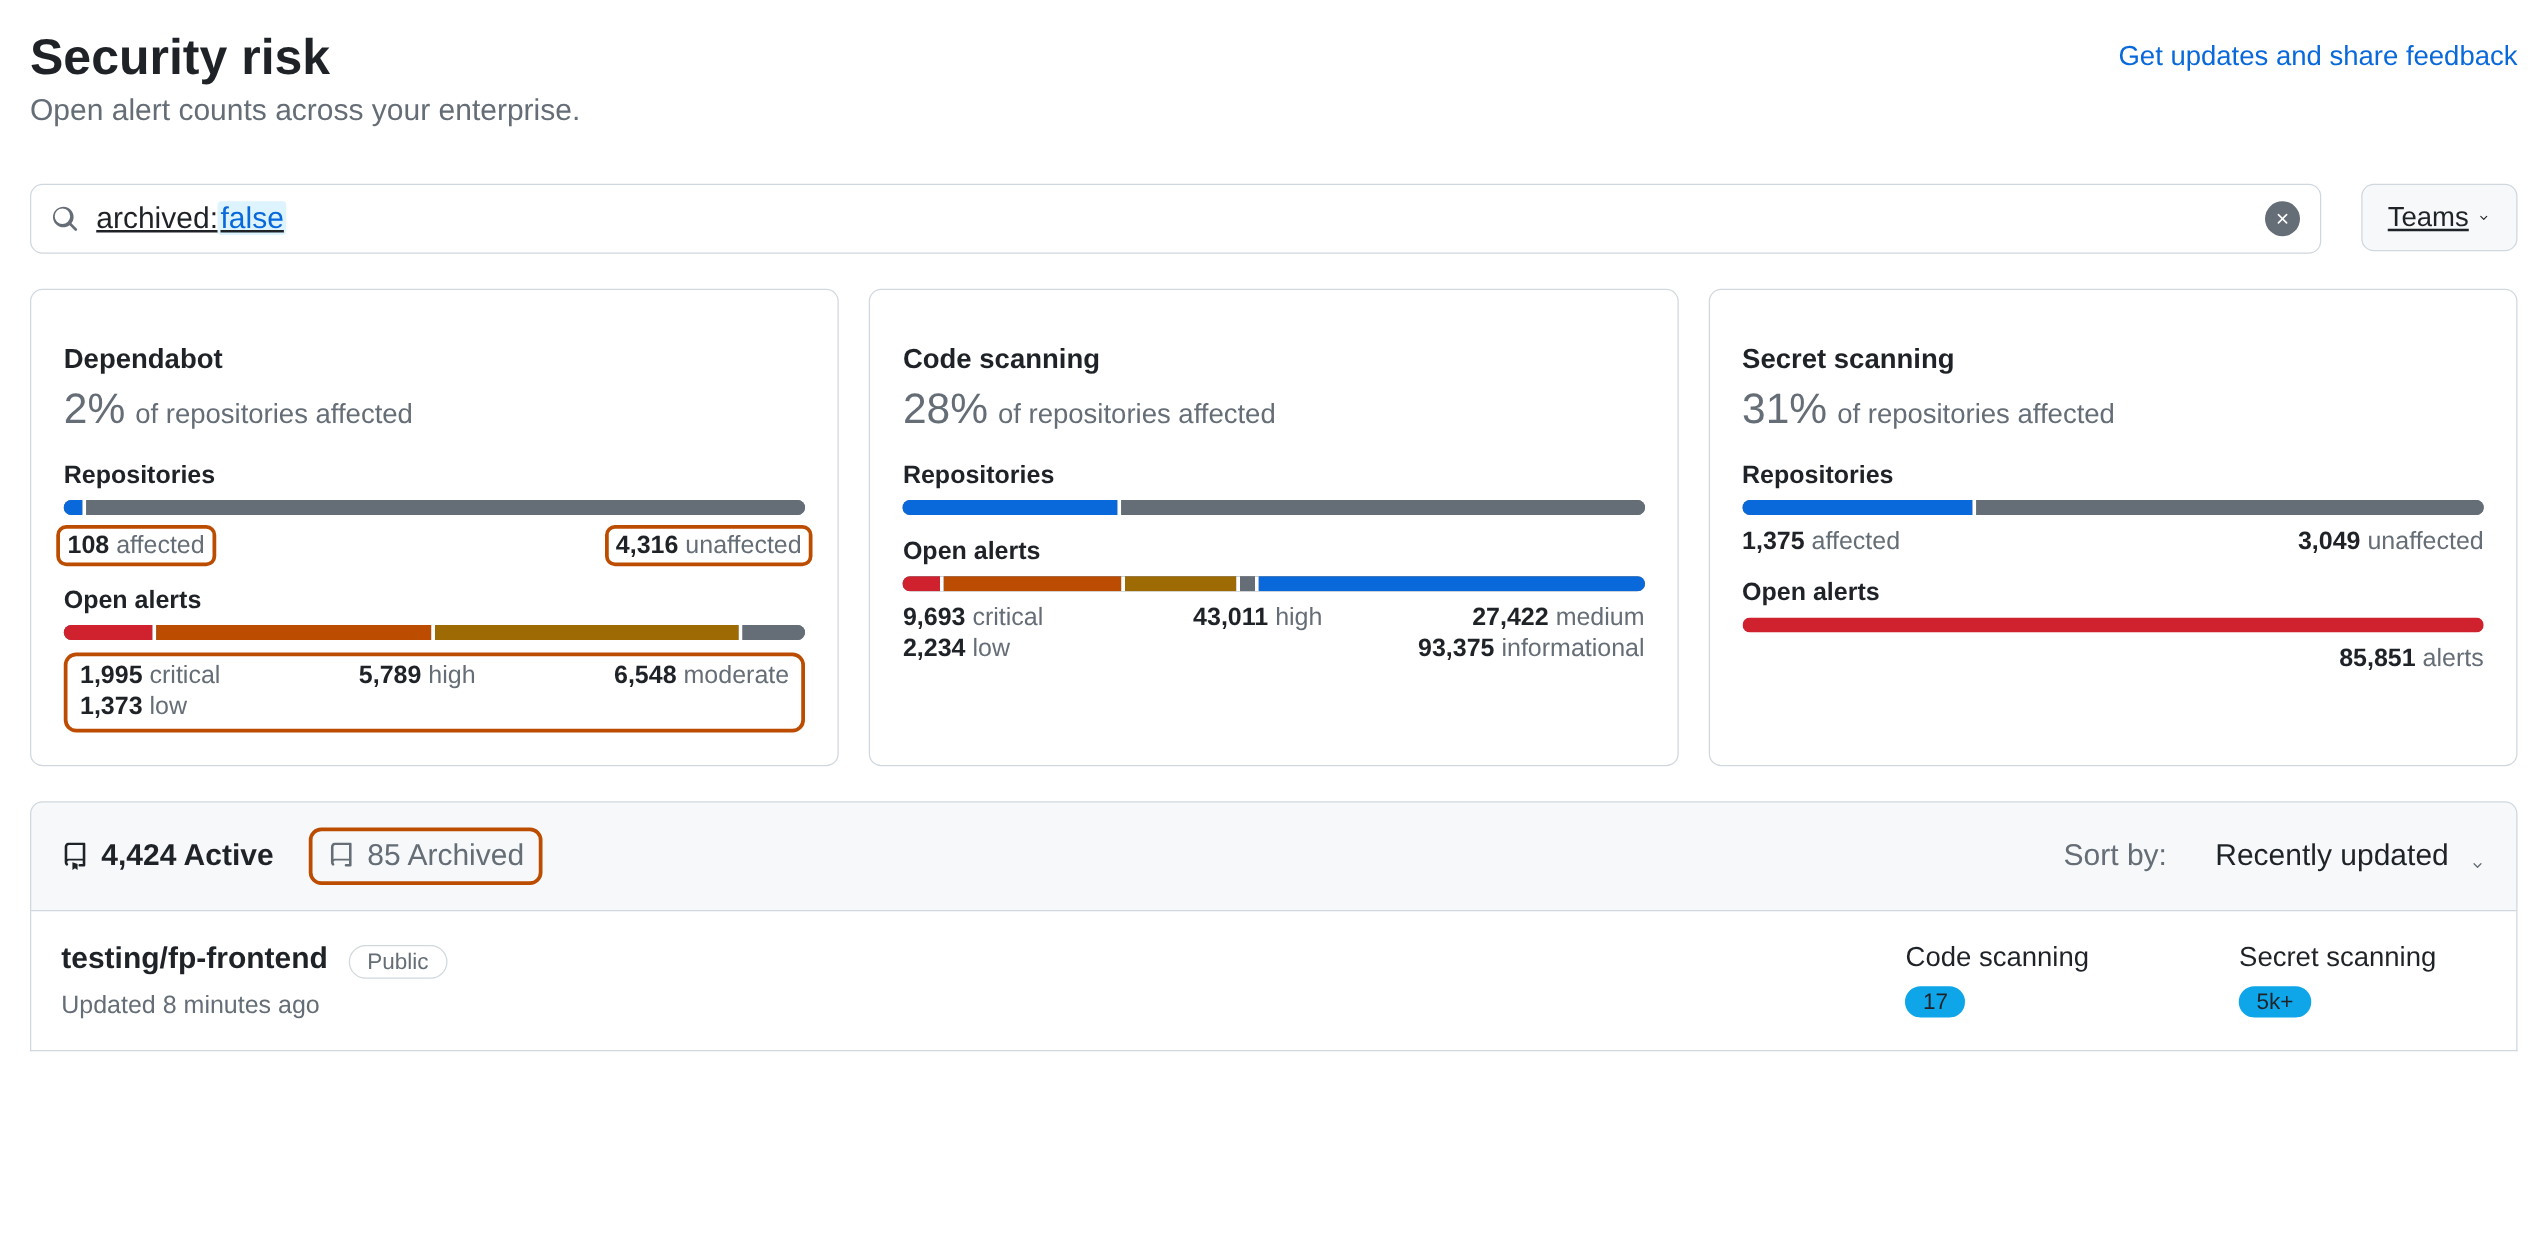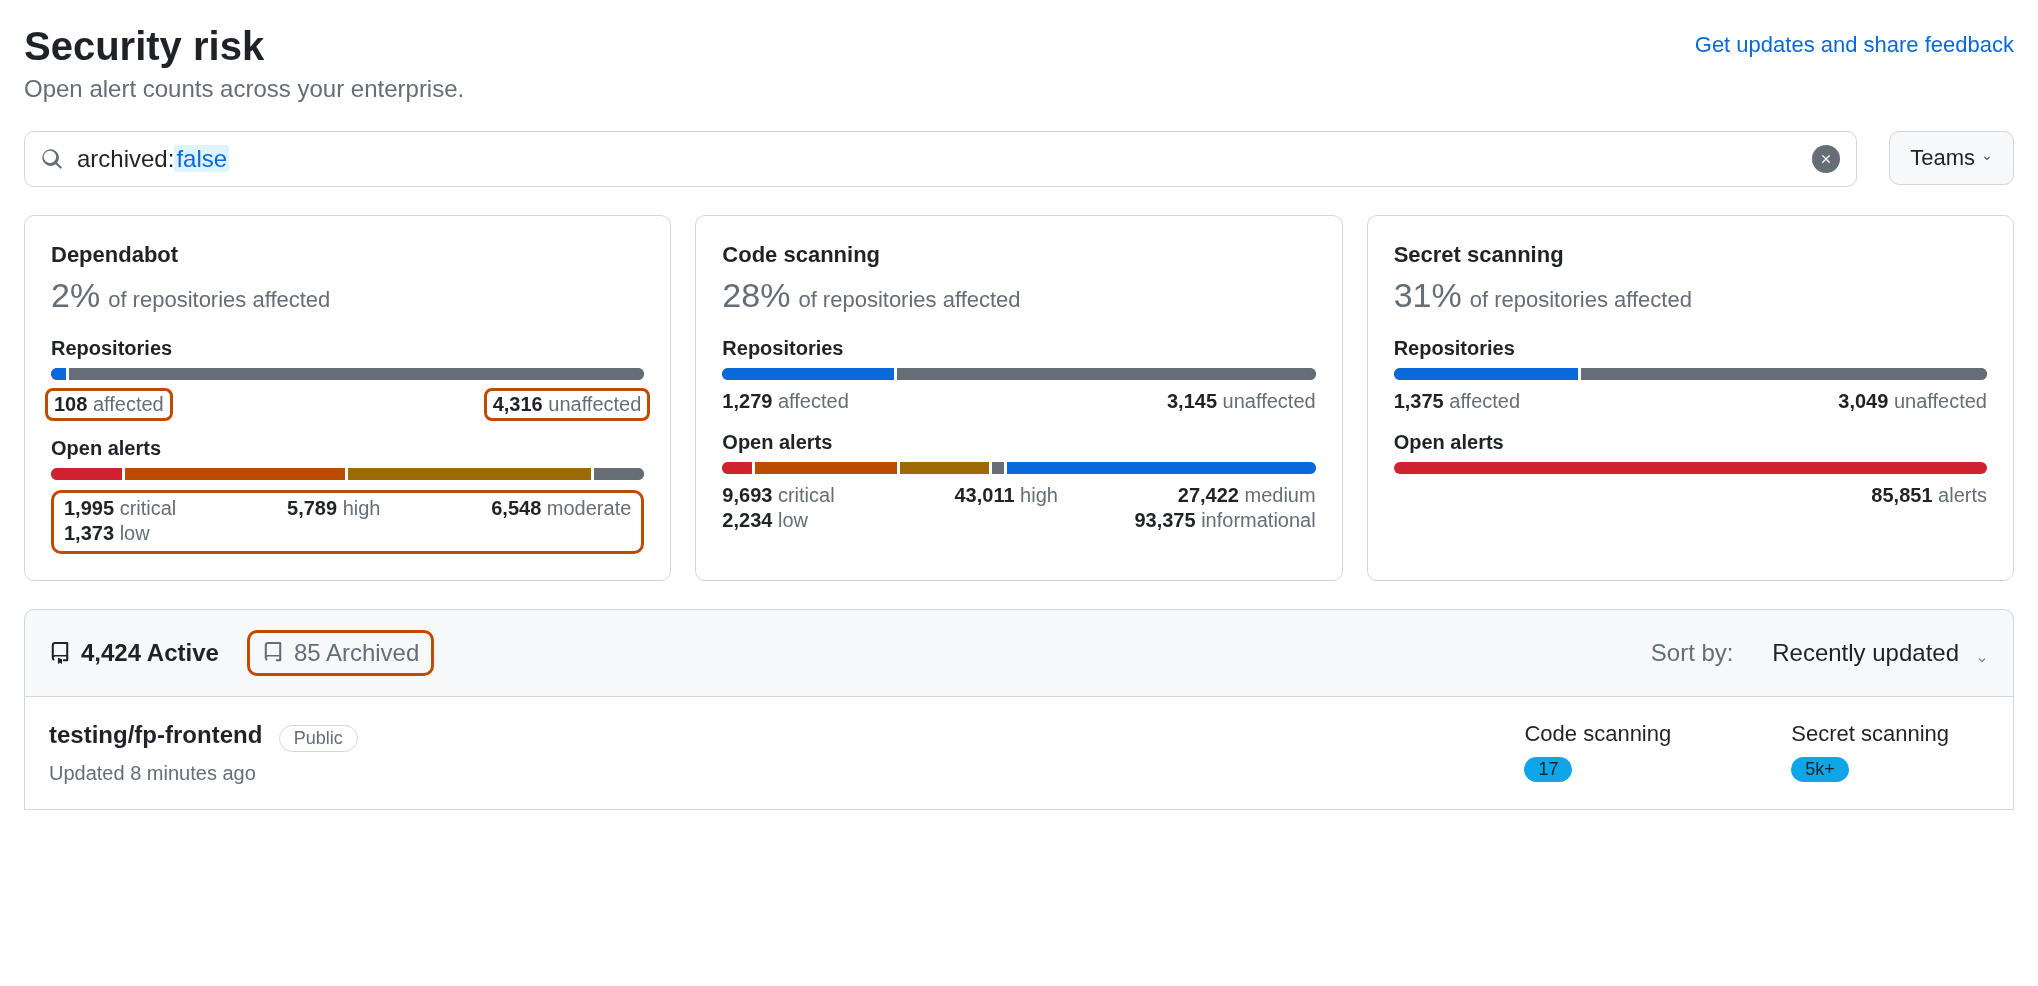--- a/index.html
+++ b/index.html
@@ -7,32 +7,32 @@
     font-family: -apple-system, BlinkMacSystemFont, "Segoe UI", Helvetica, Arial, sans-serif;
     color:#1f2328;
     background:#fff;
     padding:24px;
     width:2038px;
   }
   .header-row { display:flex; justify-content:space-between; align-items:flex-start; }
   h1 { font-size:40px; font-weight:600; }
   .subtitle { font-size:24px; color:#656d76; margin-top:6px; }
   .feedback-link { color:#0969da; font-size:22px; text-decoration:none; margin-top:8px; }
-  .search-row { display:flex; gap:32px; margin-top:28px; }
+  .search-row { display:flex; gap:32px; margin-top:44px;text-decoration:underline; }
   .search-box { flex:1; position:relative; border:1px solid #d0d7de; border-radius:10px; height:56px; display:flex; align-items:center; padding:0 16px; }
   .search-box svg.mag { width:22px; height:22px; color:#656d76; }
   .search-text { font-size:24px; margin-left:14px; flex:1; }
   .search-text .key { color:#1f2328; }
   .search-text .val { color:#0969da; background:#ddf4ff; padding:0 2px; border-radius:3px;}
   .clear-btn { width:28px; height:28px; border-radius:50%; background:#656d76; display:flex; align-items:center; justify-content:center; cursor:pointer;}
   .clear-btn svg { width:14px; height:14px; color:#fff; }
   .teams-btn { border:1px solid #d0d7de; border-radius:10px; background:#f6f8fa; height:54px; padding:0 20px; display:flex; align-items:center; font-size:22px; cursor:pointer; gap:6px;}
   .cards { display:flex; gap:24px; margin-top:28px; }
   .card { flex:1; border:1px solid #d0d7de; border-radius:10px; padding:26px; }
-  .card h2 { font-size:22px; font-weight:600; margin-bottom:8px;}
+  .card h2 { font-size:22px; font-weight:600; margin-bottom:8px;margin-top:16px;}
   .pct-row { display:flex; align-items:baseline; gap:8px; margin-bottom:22px; }
   .pct { font-size:34px; font-weight:400; color:#656d76; }
   .pct-label { font-size:22px; color:#656d76; }
   .section-label { font-size:20px; font-weight:600; margin-bottom:8px; }
   .bar { height:12px; border-radius:6px; display:flex; overflow:hidden; background:#656d76; margin-bottom:10px;}
   .seg { height:100%; }
   .seg.gap { background:#fff; width:3px; flex:none; }
   .stat-row { display:flex; justify-content:space-between; font-size:20px; margin-bottom:2px; flex-wrap:wrap;}
   .stat { white-space:nowrap; }
   .stat b { font-weight:600; }
@@ -130,24 +130,20 @@
     <div class="pct-row">
       <span class="pct">28%</span>
       <span class="pct-label">of repositories affected</span>
     </div>
     <div class="section-label">Repositories</div>
     <div class="bar">
       <div class="seg" style="background:#0969da; width:29%"></div>
       <div class="seg gap"></div>
       <div class="seg" style="background:#656d76; flex:1"></div>
     </div>
-    <div class="stat-row">
-      <span class="stat"><b>1,279</b> <span class="lbl">affected</span></span>
-      <span class="stat"><b>3,145</b> <span class="lbl">unaffected</span></span>
-    </div>
     <div class="section-label" style="margin-top:18px">Open alerts</div>
     <div class="bar">
       <div class="seg" style="background:#cf222e; width:5%"></div>
         <div class="seg gap"></div>
       <div class="seg" style="background:#bc4c00; width:24%"></div>
         <div class="seg gap"></div>
       <div class="seg" style="background:#9e6a03; width:15%"></div>
         <div class="seg gap"></div>
       <div class="seg" style="background:#656d76; width:2%"></div>
         <div class="seg gap"></div>

